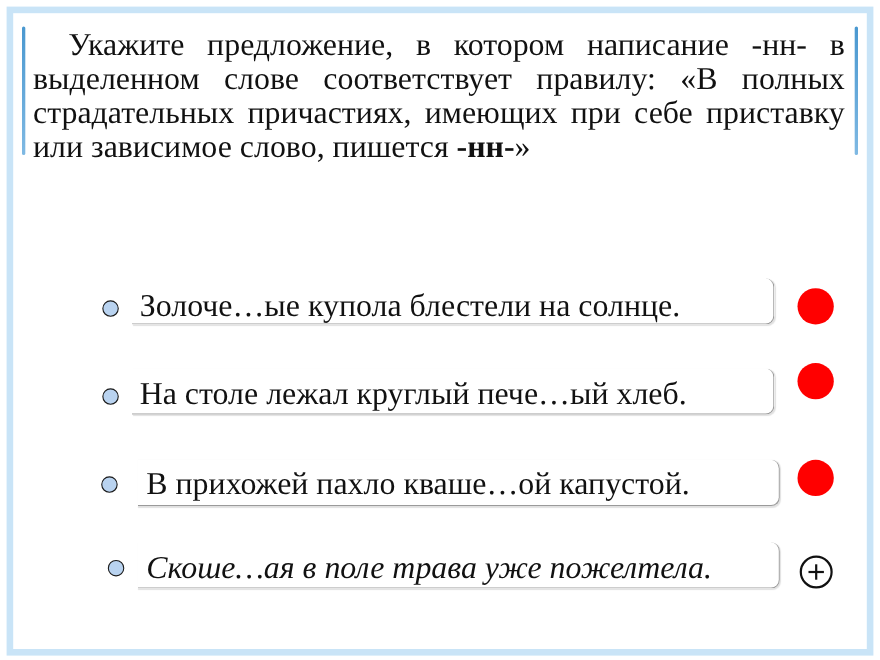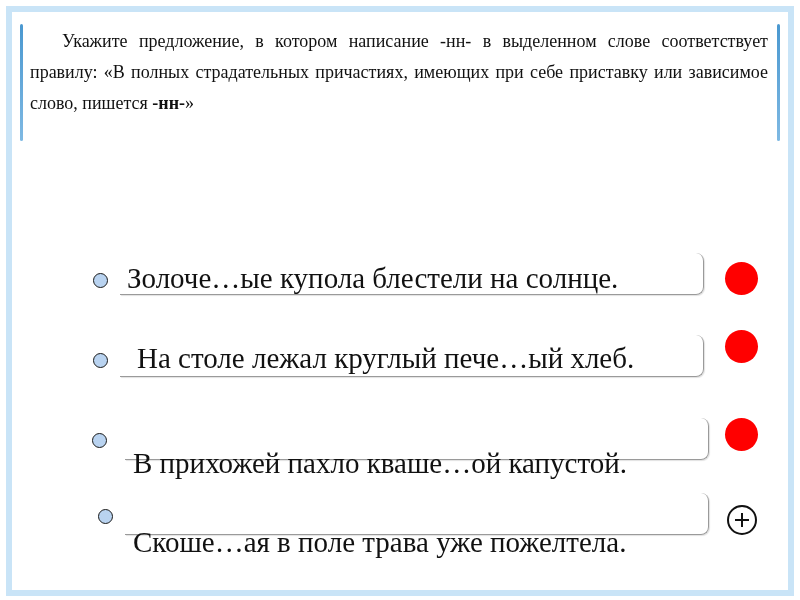--- a/index.html
+++ b/index.html
@@ -12,21 +12,21 @@
     border: 6px solid #c9e4f7; background: #ffffff;
   }
   .accent {
     position: absolute; width: 3px; top: 24px; height: 117px;
     background: linear-gradient(#4a98d0, #7fb9e3); border-radius: 2px;
   }
   .accent.left { left: 20px; }
   .accent.right { left: 777px; }
   .question {
     position: absolute; left: 30px; top: 26px; width: 738px;
-    font-size: 18px; line-height: 31px; text-align: justify; text-align-last: left;
+    font-size: 29px; line-height: 31px; text-align: justify; text-align-last: left;
   }
   .question .indent { display: inline-block; width: 32px; }
   .question b { font-weight: bold; }
   .radio {
     position: absolute; width: 15px; height: 15px; border-radius: 50%;
     background: #b9d3f0; border: 1.5px solid #1a1a1a; box-sizing: border-box;
   }
   .answer-box {
     position: absolute; height: 42px; box-sizing: border-box;
     border-right: 1.5px solid #9a9a9a; border-bottom: 1.5px solid #9a9a9a;
@@ -62,29 +62,29 @@
 <div>
   <div class="radio" style="left:93px; top:273px;"></div>
   <div class="answer-box" style="left:120px; top:253px; width:584px;"></div>
   <div class="answer-text" style="left:127px; top:263px;">Золоче…ые купола блестели на солнце.</div>
   <div class="mark-dot" style="left:725px; top:262px;"></div>
 </div>
 
 <div>
   <div class="radio" style="left:93px; top:353px;"></div>
   <div class="answer-box" style="left:120px; top:335px; width:584px;"></div>
-  <div class="answer-text" style="left:127px; top:343px;margin-left:10px;">На столе лежал круглый пече…ый хлеб.</div>
+  <div class="answer-text" style="left:127px; top:343px;">На столе лежал круглый пече…ый хлеб.</div>
   <div class="mark-dot" style="left:725px; top:330px;"></div>
 </div>
 
 <div>
   <div class="radio" style="left:92px; top:433px;"></div>
   <div class="answer-box" style="left:125px; top:418px; width:584px;"></div>
-  <div class="answer-text" style="left:133px; top:448px;">В прихожей пахло кваше…ой капустой.</div>
+  <div class="answer-text" style="left:133px; top:425px;">В прихожей пахло кваше…ой капустой.</div>
   <div class="mark-dot" style="left:725px; top:418px;"></div>
 </div>
 
 <div>
   <div class="radio" style="left:98px; top:509px;"></div>
   <div class="answer-box" style="left:125px; top:493px; width:584px;"></div>
-  <div class="answer-text" style="left:133px; top:527px;">Скоше…ая в поле трава уже пожелтела.</div>
+  <div class="answer-text" style="left:133px; top:501px;font-style:italic;">Скоше…ая в поле трава уже пожелтела.</div>
   <div class="mark-plus" style="left:727px; top:505px;"></div>
 </div>
 
 </body></html>

